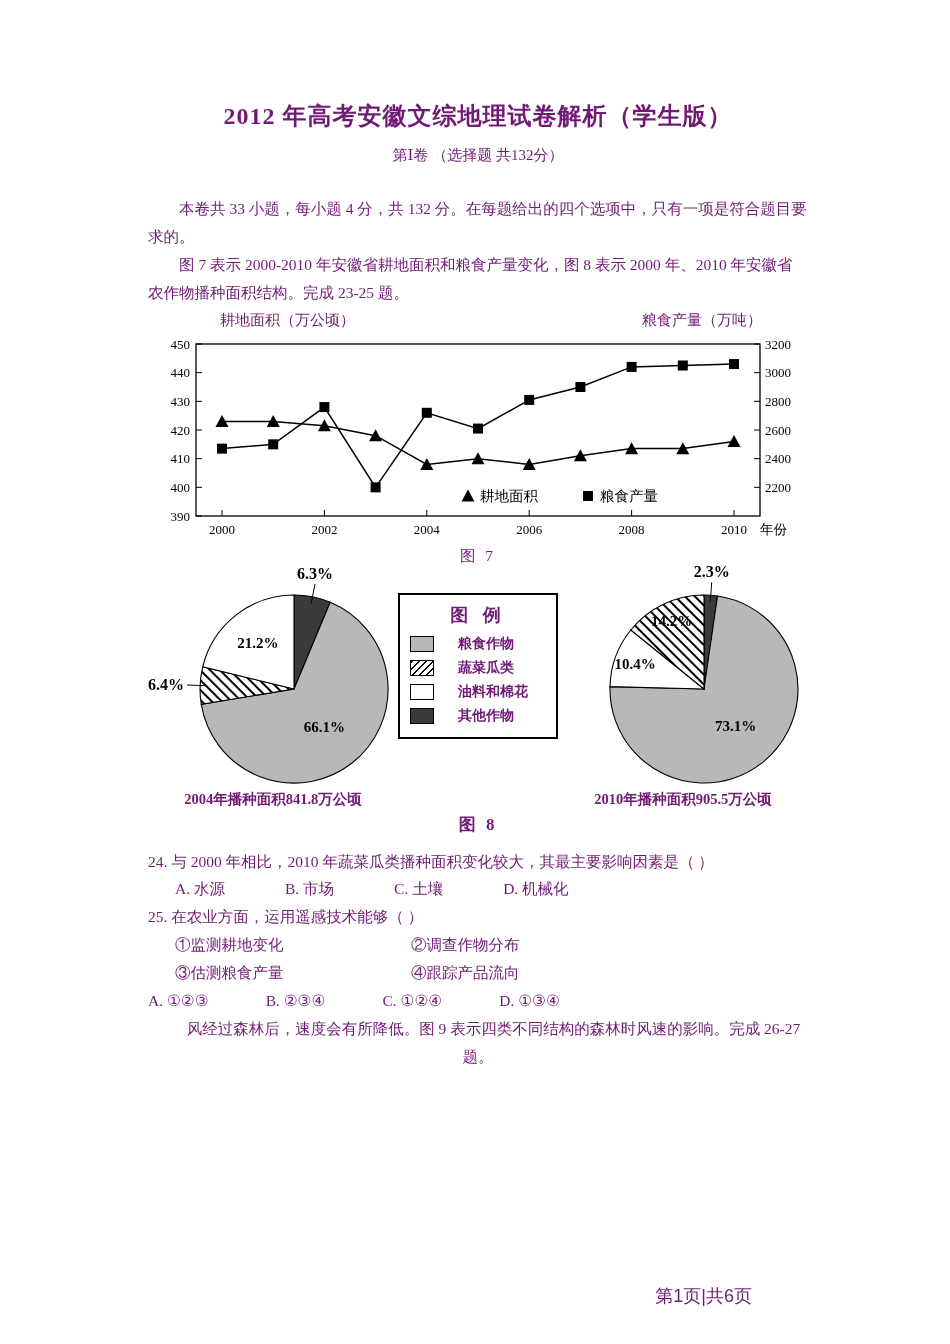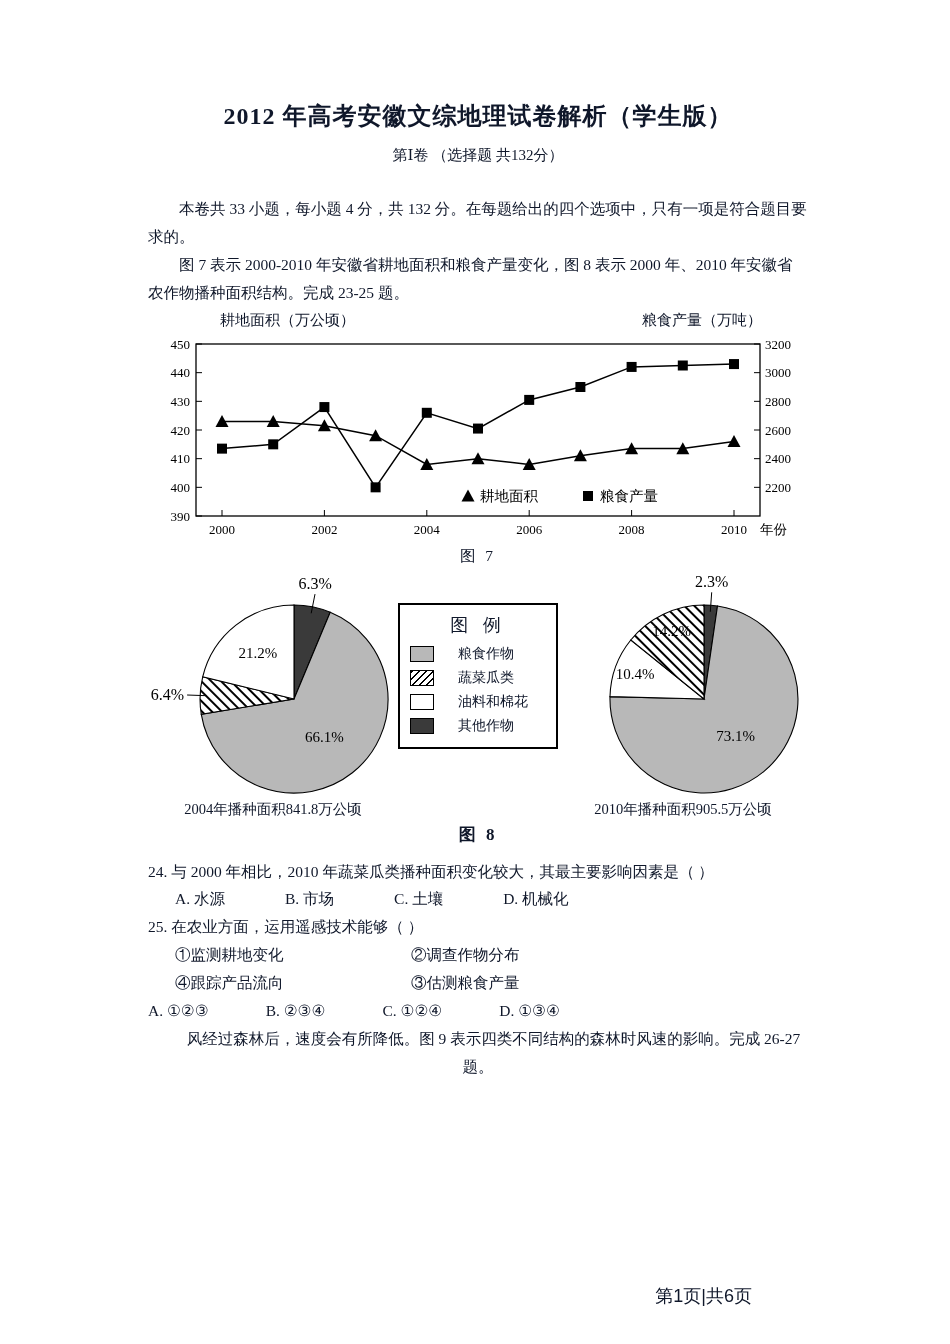--- a/index.html
+++ b/index.html
@@ -1,29 +1,29 @@
 <!DOCTYPE html>
 <html><head>
 <meta charset="utf-8">
 <style>
   html,body{margin:0;padding:0;background:#ffffff;}
   .page{position:relative;width:848px;height:1344px;background:#fff;overflow:hidden;
-        font-family:"Liberation Serif","DejaVu Serif",serif;color:#0f172a;}
+        font-family:"Liberation Serif","DejaVu Serif",serif;color:#701a75;}
   .content{position:absolute;left:148px;top:100px;width:660px;}
   .title{margin:0;font-size:24px;font-weight:700;text-align:center;letter-spacing:1px;}
   .subtitle{margin-top:14px;font-size:15px;text-align:center;}
   .para{margin:0;font-size:15.5px;line-height:1.8;}
   .indent{text-indent:2em;}
   .intro1{margin-top:30px;}
   .fig7-block{margin-top:4px;}
   .axis-labels{display:flex;justify-content:space-between;font-size:15px;
                padding-left:72px;padding-right:46px;margin-bottom:2px;}
   svg{overflow:visible;display:block;font-family:inherit;}
   .fig-caption{text-align:center;font-size:15.5px;margin-top:2px;letter-spacing:3px;}
-  .fig8-row{display:flex;justify-content:space-between;margin-top:10px;}
+  .fig8-row{display:flex;justify-content:space-between;font-weight:bold;}
   .pie-block{width:250px;}
   .pie-caption{text-align:center;font-size:14.5px;margin-top:3px;}
   .legend-box{width:160px;border:2px solid #000;margin-top:26px;padding:8px 10px 12px;
               align-self:flex-start;background:#fff;}
   .legend-title{text-align:center;font-size:18px;letter-spacing:5px;margin-bottom:8px;}
   .legend-item{display:flex;align-items:center;gap:24px;font-size:14px;margin-top:6px;}
   .legend-swatch{width:22px;height:14px;border:1px solid #000;flex:0 0 auto;}
   .fig8-cap{font-size:17px;font-weight:700;margin-top:4px;}
   .questions{margin-top:12px;}
   .q-text{font-size:15.5px;line-height:1.8;}
@@ -203,22 +203,22 @@
           <span>C. 土壤</span>
           <span>D. 机械化</span>
         </div>
       </div>
 
       <div class="question">
         <div class="q-text">25. 在农业方面，运用遥感技术能够（  ）</div>
         <div class="q-sub">
           <span>①监测耕地变化</span>
           <span>②调查作物分布</span>
+          <span>③估测粮食产量</span>
           <span>④跟踪产品流向</span>
-          <span>③估测粮食产量</span>
         </div>
         <div class="q-opts noindent">
           <span>A. ①②③</span>
           <span>B. ②③④</span>
           <span>C. ①②④</span>
           <span>D. ①③④</span>
         </div>
       </div>
 
     </div>

